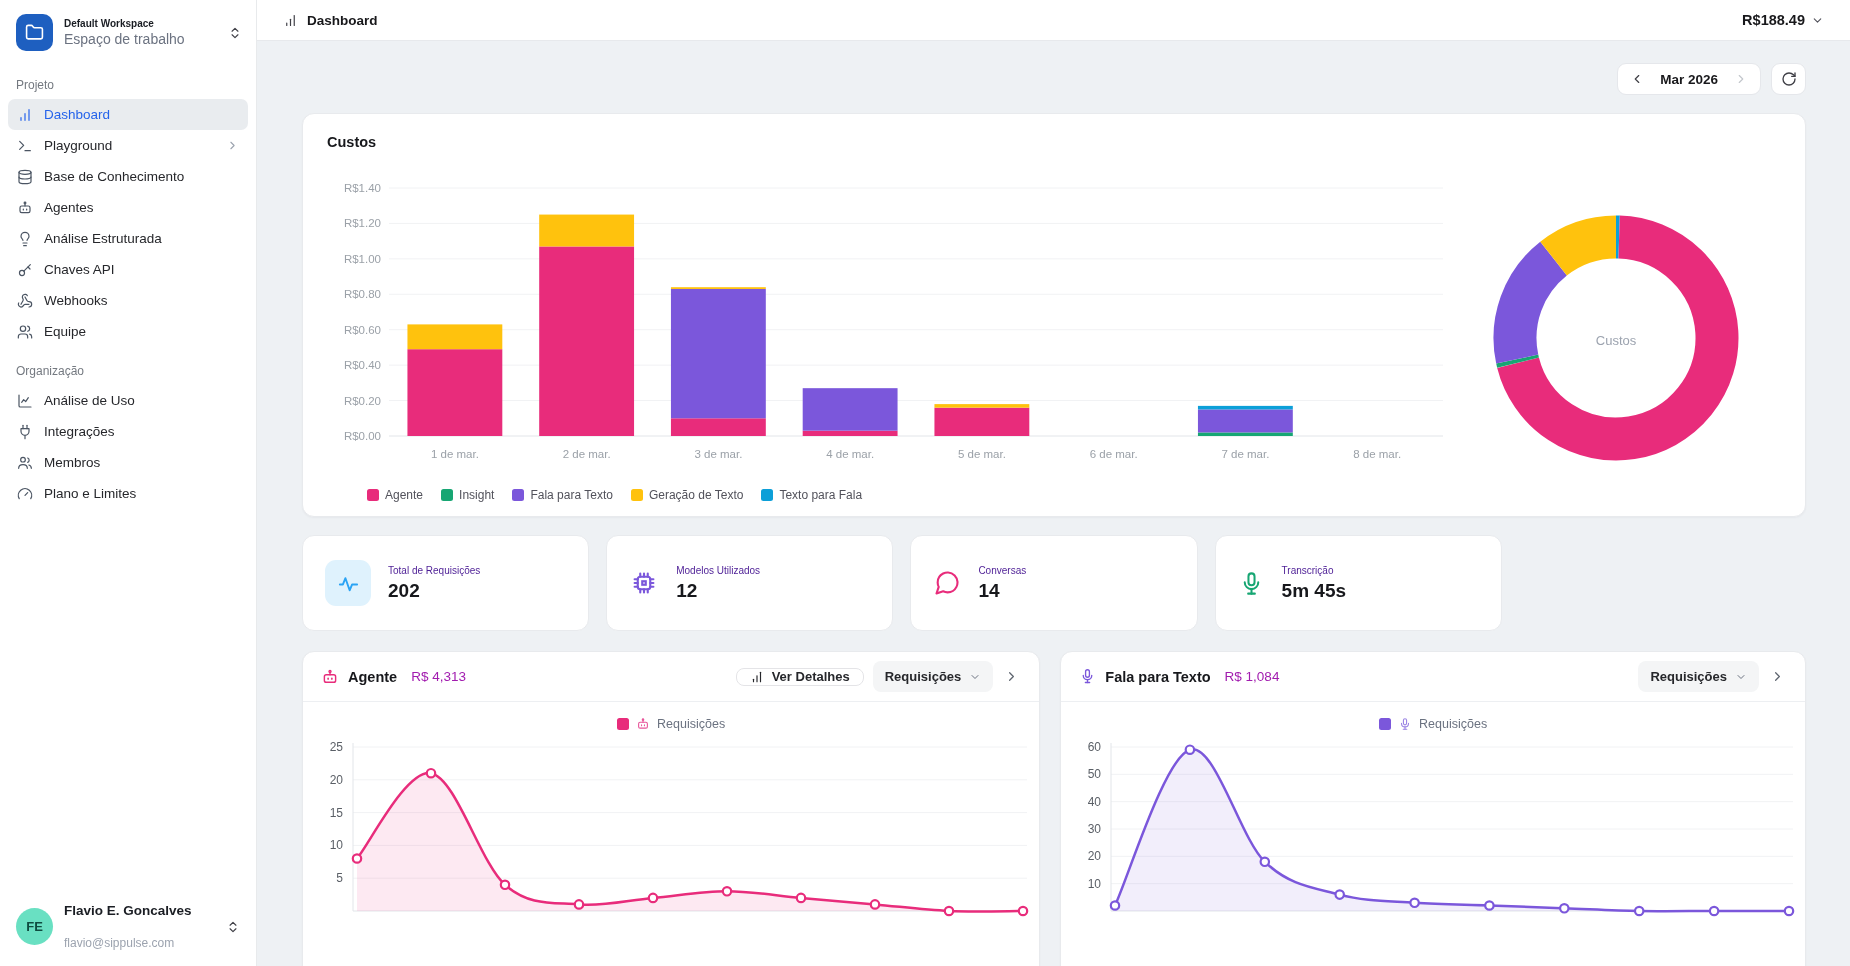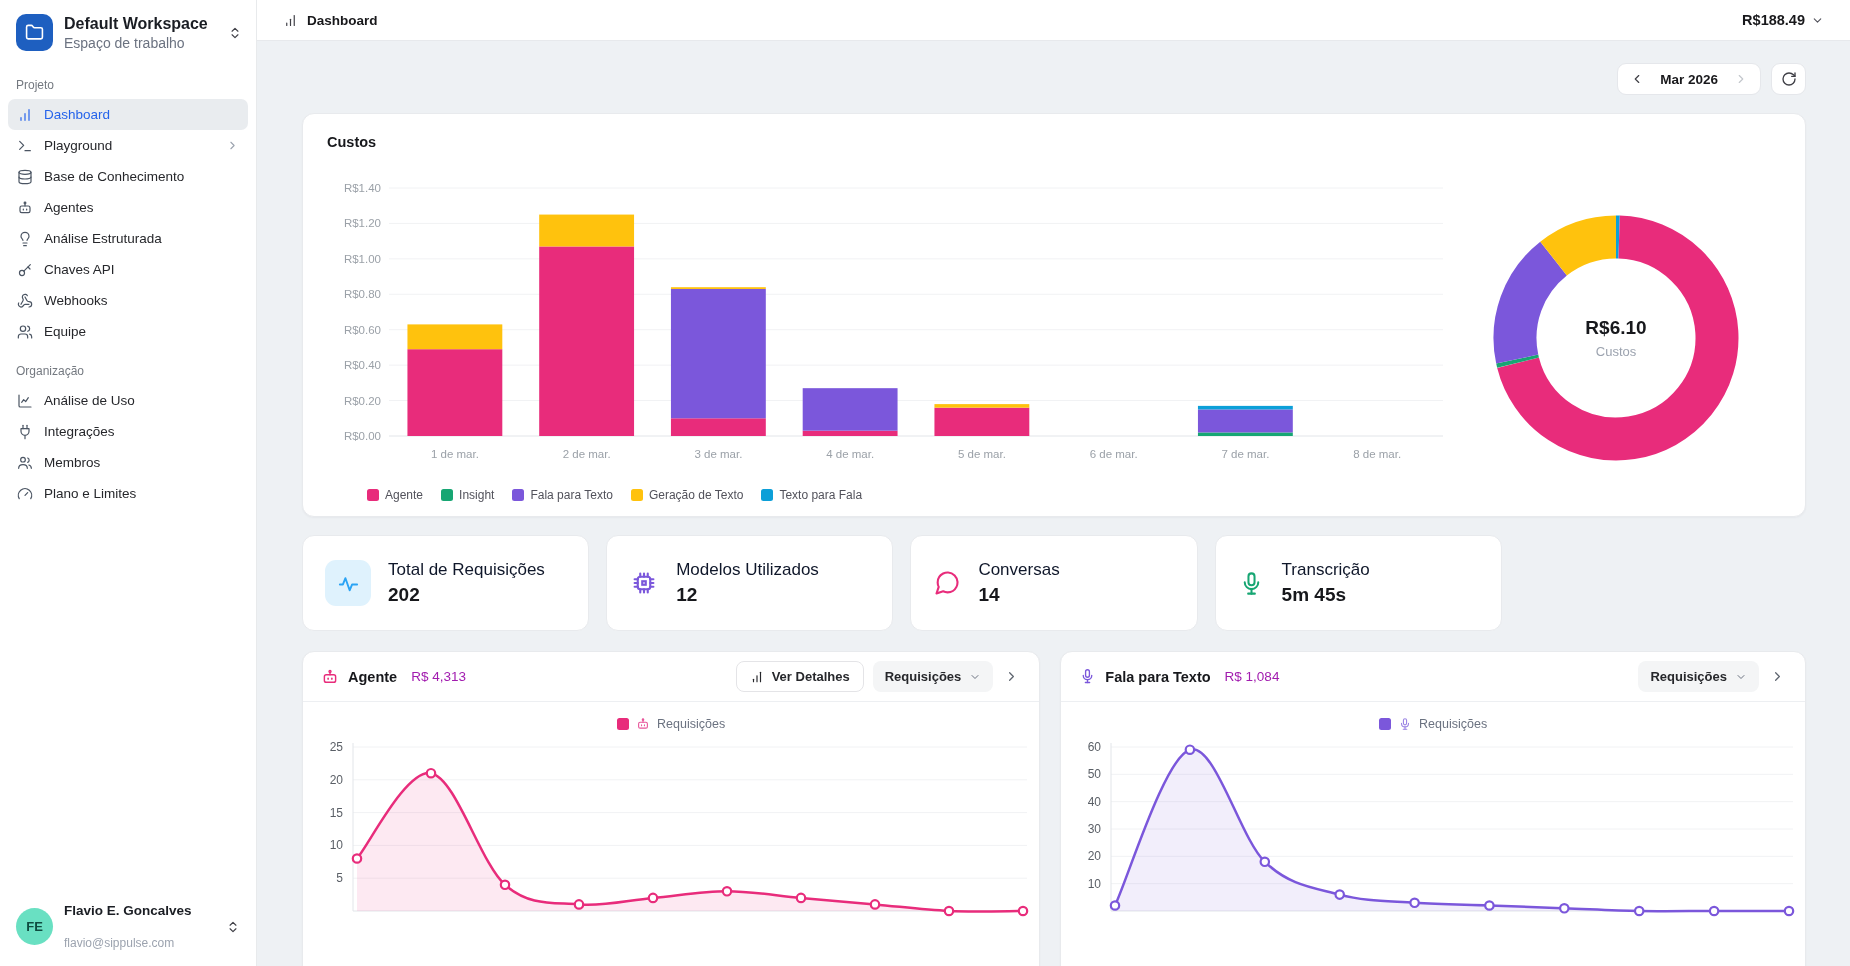--- a/index.html
+++ b/index.html
@@ -3,21 +3,21 @@
 <meta charset="utf-8">
 <style>
   * { margin:0; padding:0; box-sizing:border-box; }
   html,body { width:1850px; height:966px; overflow:hidden; }
   body { font-family:"Liberation Sans", sans-serif; display:flex; background:#EEF1F4; color:#17181C; }
 
   
   .sidebar { width:257px; flex-shrink:0; background:#fff; border-right:1px solid #E8EAEC; display:flex; flex-direction:column; }
   .ws { display:flex; align-items:center; gap:11px; padding:14px 14px 10px 16px; cursor:pointer; }
   .ws-icon { width:37px; height:37px; border-radius:10px; background:#1E5FC0; display:flex; align-items:center; justify-content:center; flex-shrink:0; }
-  .ws-name { font-size:16px; font-weight:bold; color:#1A1D23; }
+  .ws-name { font-size:10px; font-weight:bold; color:#1A1D23; }
   .ws-sub { font-size:14px; color:#6B7280; margin-top:2px; }
   .ws-chev { margin-left:auto; color:#3F3F46; display:flex; }
   .nav-label { font-size:12px; color:#747980; padding:17px 16px 7px; }
   .nav-item { display:flex; align-items:center; gap:11px; height:31px; margin:0 8px; padding:0 9px; border-radius:7px; font-size:13.5px; color:#26272B; cursor:pointer; }
   .nav-item.active { background:#E9ECEF; color:#2563EB; }
   .nav-item.active .nicon { color:#2563EB; }
   .nicon { display:flex; color:#4B5563; }
   .chev-r { margin-left:auto; color:#9CA3AF; display:flex; }
   .user { margin-top:auto; display:flex; align-items:center; gap:11px; padding:16px 16px; cursor:pointer; }
   .avatar { width:37px; height:37px; border-radius:50%; background:#69E0C2; color:#0F4C40; font-size:13px; font-weight:bold; display:flex; align-items:center; justify-content:center; flex-shrink:0; }
@@ -49,30 +49,30 @@
   .legend-row { display:flex; gap:18px; padding-left:40px; margin-top:4px; }
   .lg-item { display:flex; align-items:center; gap:6px; font-size:12px; color:#52525B; }
   .lg-sw { width:12px; height:12px; border-radius:2.5px; }
 
   .stats { display:grid; grid-template-columns:repeat(5,1fr); gap:17px; margin-top:18px; }
   .stat { background:#fff; border:1px solid #E8EAED; border-radius:12px; height:96px; display:flex; align-items:center; padding:0 22px; gap:17px; }
   .stat-tile { width:46px; height:46px; border-radius:11px; display:flex; align-items:center; justify-content:center; flex-shrink:0; }
   .tile-blue { background:#DFF2FD; color:#2AA3F4; }
   .tile-yellow { background:#FCF1CE; color:#EBB112; }
   .stat-plain { display:flex; color:#7B57DB; flex-shrink:0; }
-  .stat-label { font-size:17px; color:#0f172a; }
+  .stat-label { font-size:10px; color:#4c1d95; }
   .stat-value { font-size:19px; font-weight:bold; color:#17181C; margin-top:4px; }
 
   .panels { display:grid; grid-template-columns:1fr 1.01fr; gap:20px; margin-top:20px; }
   .panel { overflow:hidden; }
   .panel-head { display:flex; align-items:center; height:50px; padding:0 18px; border-bottom:1px solid #EDEFF2; gap:9px; }
   .panel-title { font-size:14.5px; font-weight:bold; color:#17181C; }
   .panel-amount { font-size:13.5px; color:#a21caf; margin-left:5px; }
   .panel-actions { margin-left:auto; display:flex; align-items:center; gap:9px; }
-  .btn-outline { display:flex; align-items:center; gap:8px; height:31px; padding:0 13px; border:1px solid #E4E4E7; border-radius:8px; background:#fff; font-size:13px; font-weight:600; color:#26272B; cursor:pointer; }
+  .btn-outline { display:flex; align-items:center; gap:8px; height:18px; padding:0 13px; border:1px solid #E4E4E7; border-radius:8px; background:#fff; font-size:13px; font-weight:600; color:#26272B; cursor:pointer; }
   .btn-soft { display:flex; align-items:center; gap:8px; height:31px; padding:0 12px; border:none; border-radius:8px; background:#F4F5F6; font-size:13px; font-weight:600; color:#26272B; cursor:pointer; }
   .soft-chev { color:#6B7280; display:flex; }
   .chev-btn { color:#5F6670; display:flex; padding:0 2px; cursor:pointer; background:none; border:none; }
   .panel-legend { display:flex; justify-content:center; align-items:center; gap:7px; margin:15px 0 2px; font-size:12.5px; color:#6B7280; }
   .panel-body { padding:0 14px 0 4px; }
   .mini-ic { display:flex; }
   .pink { color:#E82C7B; } .purple { color:#7B57DB; } .pinkic { color:#E8559A; } .purpleic { color:#9B85E4; }
   .greenic { color:#17A673; }
 </style>
 </head>
@@ -361,21 +361,20 @@
         </div>
         <div class="donut-wrap">
           <svg id="donutSvg" width="300" height="300">
               <path d="M150 49 A101 101 0 0 1 153.10529459966173 49.04774819029883" stroke="#0C9FD8" stroke-width="43" fill="none" stroke-linecap="butt"></path>
               <path d="M153.11538980929942 49.04805922451955 A101 101 0 1 1 52.050240944024935 174.63421808940623" stroke="#E82C7B" stroke-width="43" fill="none" stroke-linecap="butt"></path>
               <path d="M52.04777801196889 174.62442299034586 A101 101 0 0 1 51.227232708413084 171.09361139212572" stroke="#17A673" stroke-width="43" fill="none" stroke-linecap="butt"></path>
               <path d="M51.22512384114121 171.08373400994495 A101 101 0 0 1 87.56047739358769 70.61293545744795" stroke="#7B57DB" stroke-width="43" fill="none" stroke-linecap="butt"></path>
               <path d="M87.5684164122263 70.60669190213304 A101 101 0 0 1 149.98990000001683 49.000000505" stroke="#FFC20D" stroke-width="43" fill="none" stroke-linecap="butt"></path>
             </svg>
           <div class="donut-center">
-            <div class="donut-val">R$6.10</div>
             <div class="donut-sub">Custos</div>
           </div>
         </div>
       </div>
     </div>
 
     <div class="stats">
       <div class="stat">
         <span class="stat-tile tile-blue">
             <svg width="23" height="23" viewBox="0 0 24 24" fill="none" stroke="currentColor" stroke-width="2" stroke-linecap="round" stroke-linejoin="round">

